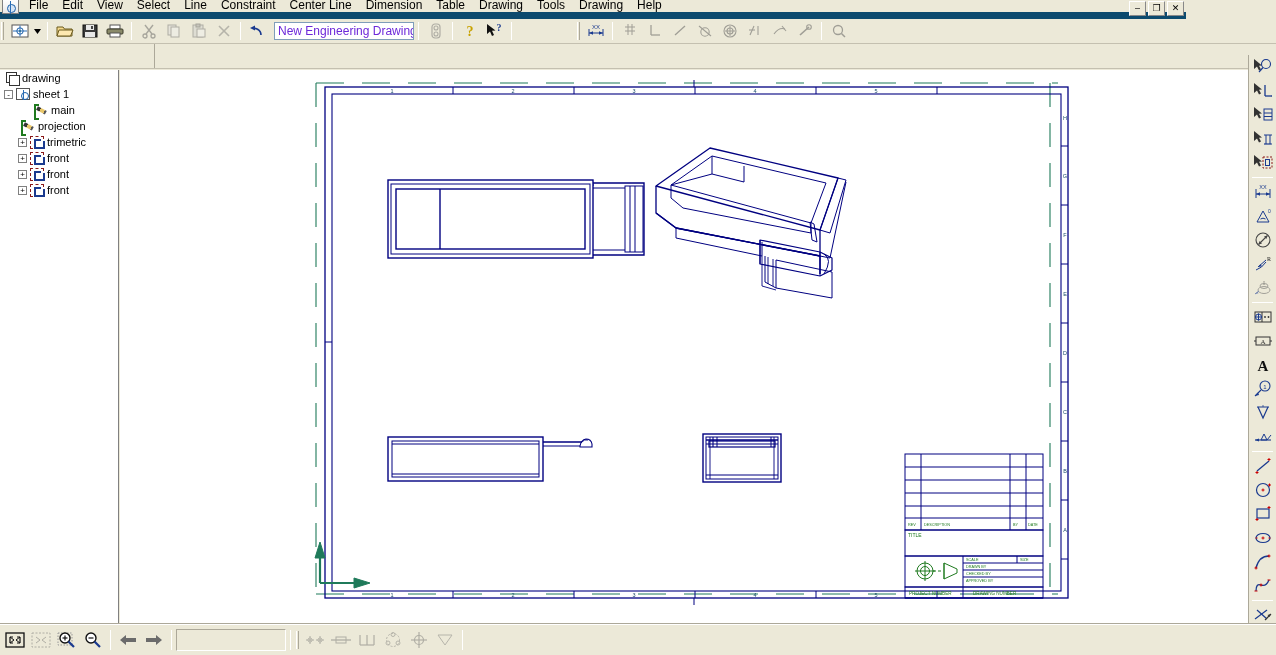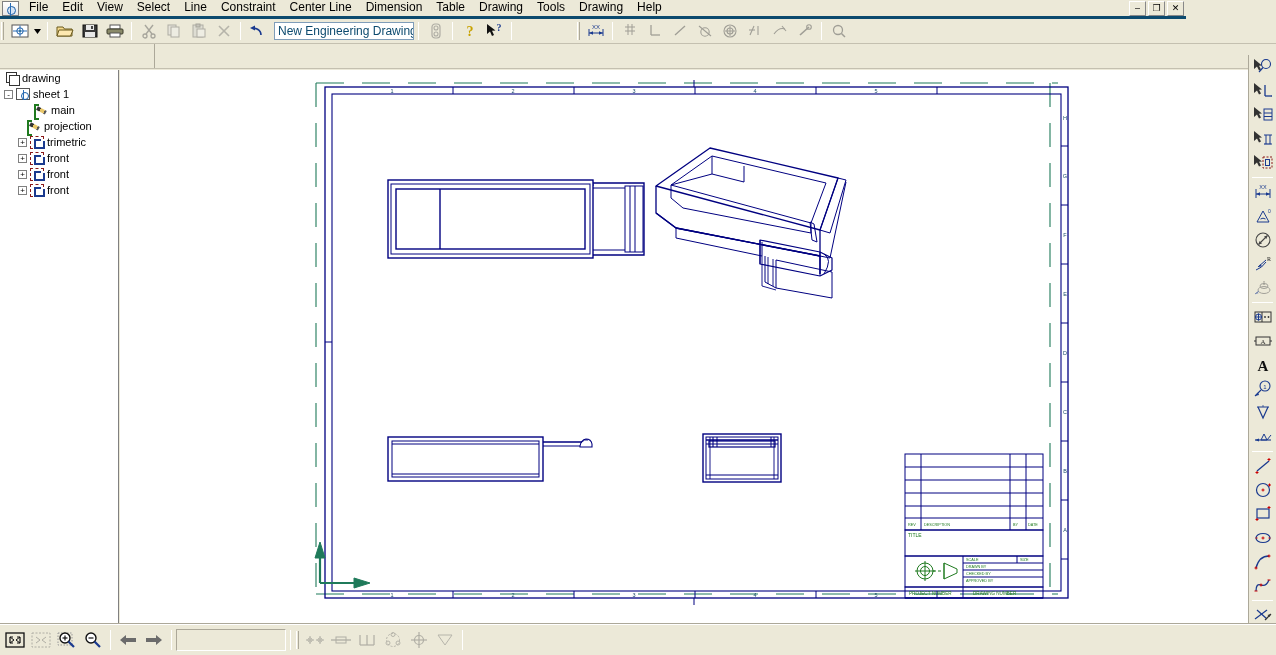--- a/index.html
+++ b/index.html
@@ -10,21 +10,21 @@
     font-family: "Liberation Sans", sans-serif;
     font-size: 11px;
     background: #ece9d8;
   }
   #app { position: relative; width: 1276px; height: 655px; }
 
   
   .menubar {
     position: absolute; left: 0; top: 0; width: 1186px; height: 19px;
     background: #ece9d8;
-    border-bottom: 3px solid #0c4a6e;
+    border-bottom: 7px solid #0c4a6e;
     display: flex; align-items: center;
   }
   .app-icon {
     width: 17px; height: 15px; margin: 0 3px 0 2px;
     background: linear-gradient(#fff,#e8e8e8);
     border: 1px solid #808080; position: relative; flex: none;
   }
   .app-icon::before {
     content:""; position:absolute; left:4px; top:4px; width:7px; height:7px;
     border:1px solid #1a5fa8; border-radius:50%; background:#d6e4f5;
@@ -56,21 +56,21 @@
     display:flex; align-items:center; justify-content:center;
     cursor: default; position: relative; flex:none;
   }
   .tb-sep { width:1px; height:18px; background:#aca899; margin:0 4px;
             border-right:1px solid #fff; flex:none; }
   .tb-drop { width:11px; height:22px; display:flex; align-items:center;
              justify-content:center; font-size:7px; color:#000; cursor:default; flex:none;}
   .tb-title {
     width: 140px; height: 18px; background: #fff; border:1px solid #7f9db9;
     margin-left: 4px; padding: 1px 3px; font-size: 12px; line-height:15px;
-    color:#0c4a6e; white-space:nowrap; overflow:hidden; flex:none;
+    color:#6d28d9; white-space:nowrap; overflow:hidden; flex:none;
   }
   .grip { width:3px; height:18px; border-left:1px solid #fff; border-right:1px solid #aca899;
           margin:0 3px 0 1px; flex:none; }
 
   
   .toolbar2 {
     position:absolute; left:0; top:44px; width:1276px; height:25px;
     background:#ece9d8; border-bottom:1px solid #c4c0b0;
   }
   .tb2-seg { position:absolute; top:0; height:24px; border-right:1px solid #aca899; }
@@ -380,21 +380,21 @@
       <div class="ticon ic-sheet"></div>
       <div class="tlabel bold">sheet 1</div>
     </div>
 
     <div class="tnode" style="padding-left:21px;">
       <div class="tspace"></div>
       <div class="ticon ic-pencil"></div>
       <div class="tlabel bold">main</div>
     </div>
 
-    <div class="tnode" style="padding-left:14px;">
+    <div class="tnode" style="padding-left:8px;">
       <div class="tspace"></div>
       <div class="ticon ic-pencil"></div>
       <div class="tlabel">projection</div>
     </div>
 
     <div class="tnode" style="padding-left:18px;">
       <div class="texp">+</div>
       <div class="ticon ic-proj"></div>
       <div class="tlabel">trimetric</div>
     </div>

